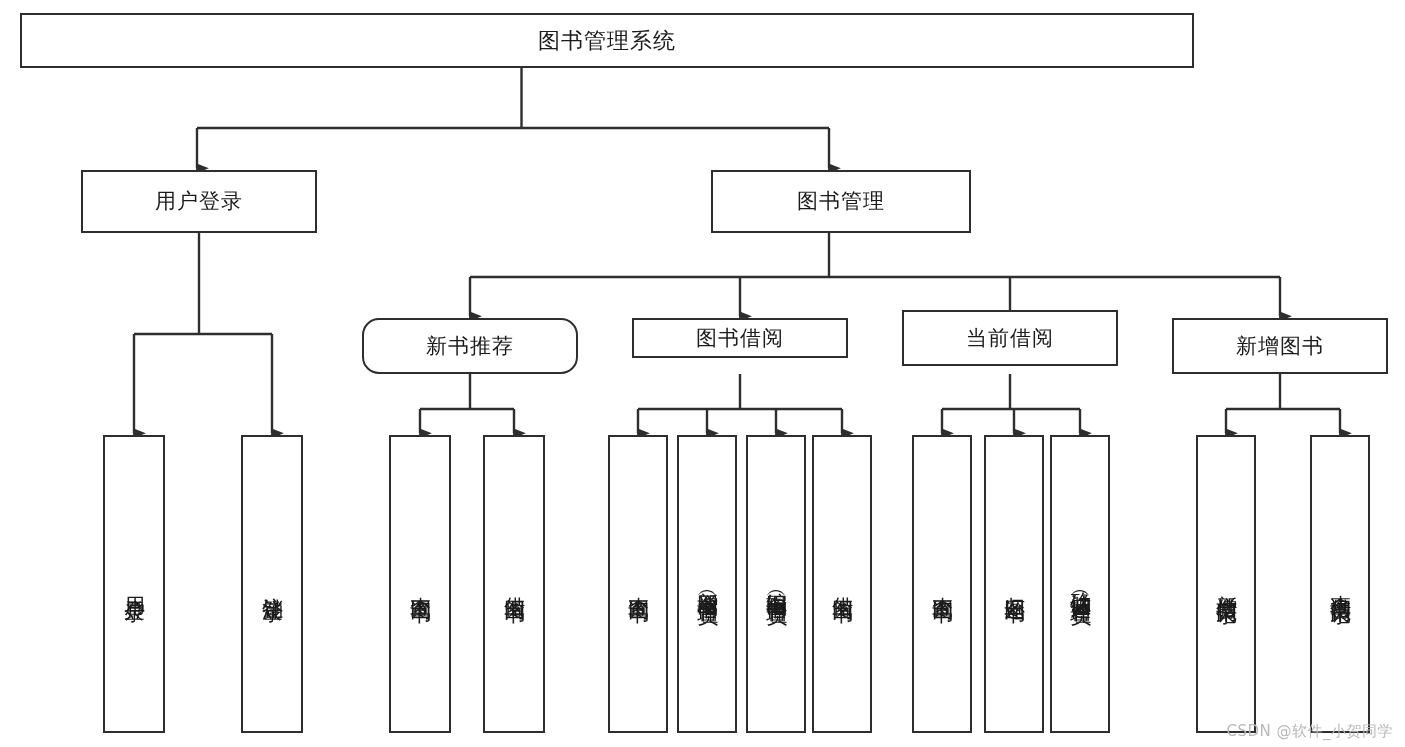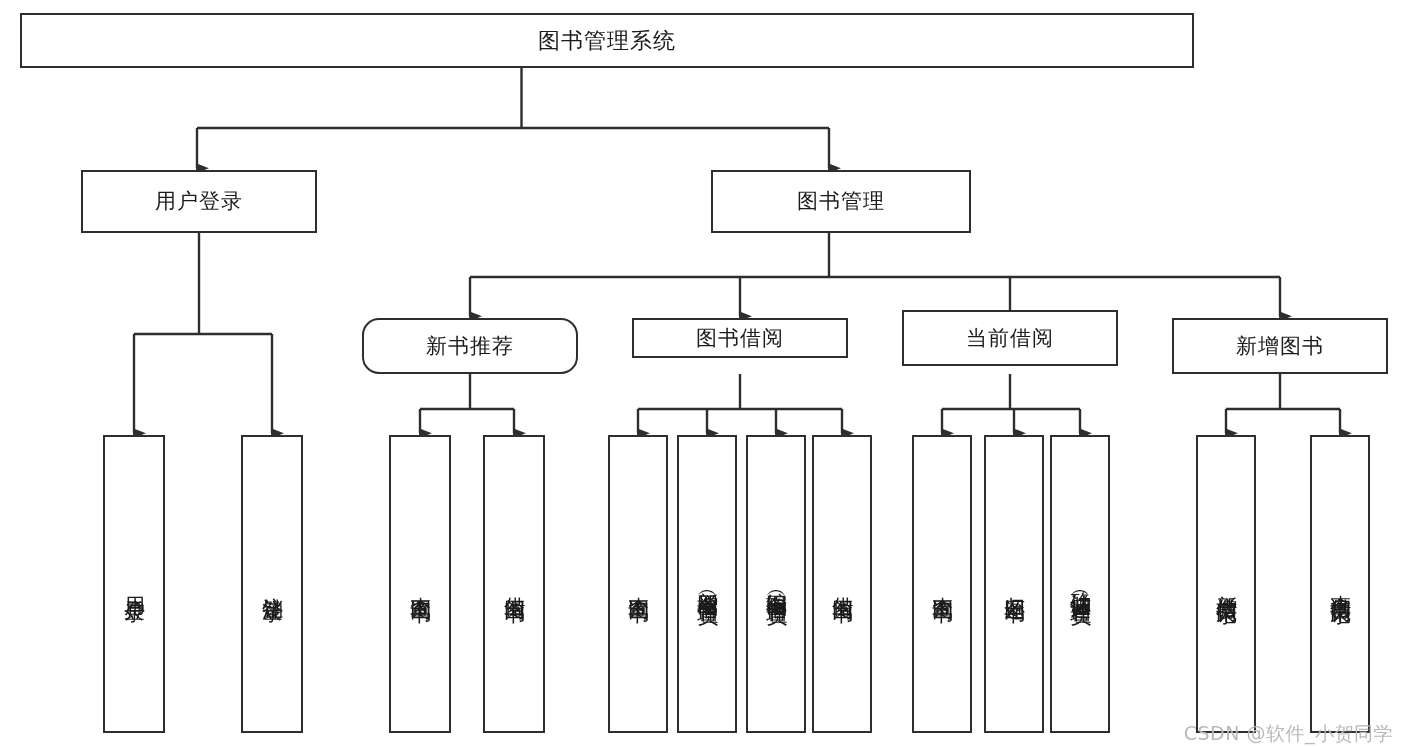--- a/index.html
+++ b/index.html
@@ -49,22 +49,22 @@
     font-size:21px;
     line-height:1.32;
     letter-spacing:2px;
     white-space:normal;
     max-height:275px;
     text-align:center;
   }
   #watermark{
     position:absolute;
     right:12px;
-    bottom:0;
-    font-size:19px;
+    bottom:6px;
+    font-size:15px;
     color:#b9b9b9;
     letter-spacing:0.5px;
     z-index:9;
     white-space:nowrap;
     user-select:none;
   }
 </style>
 </head>
 <body>
 

